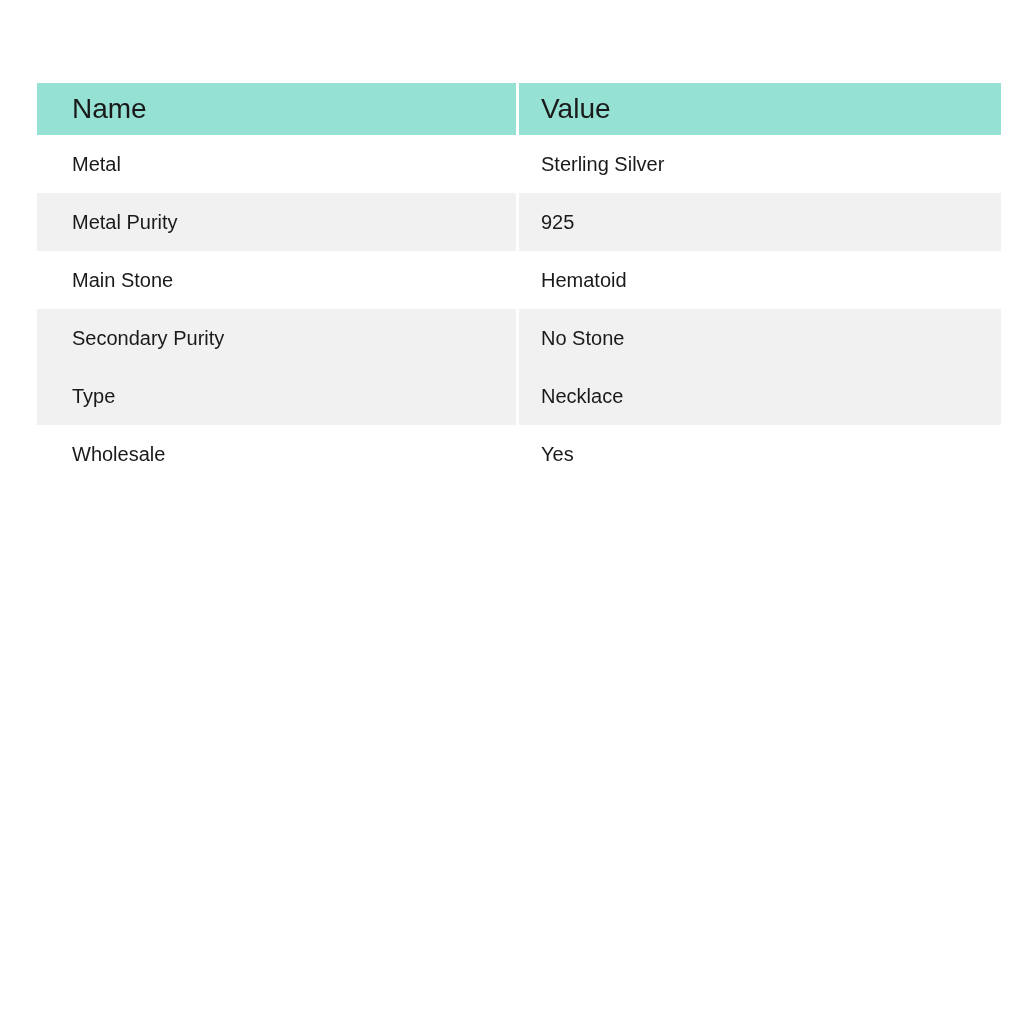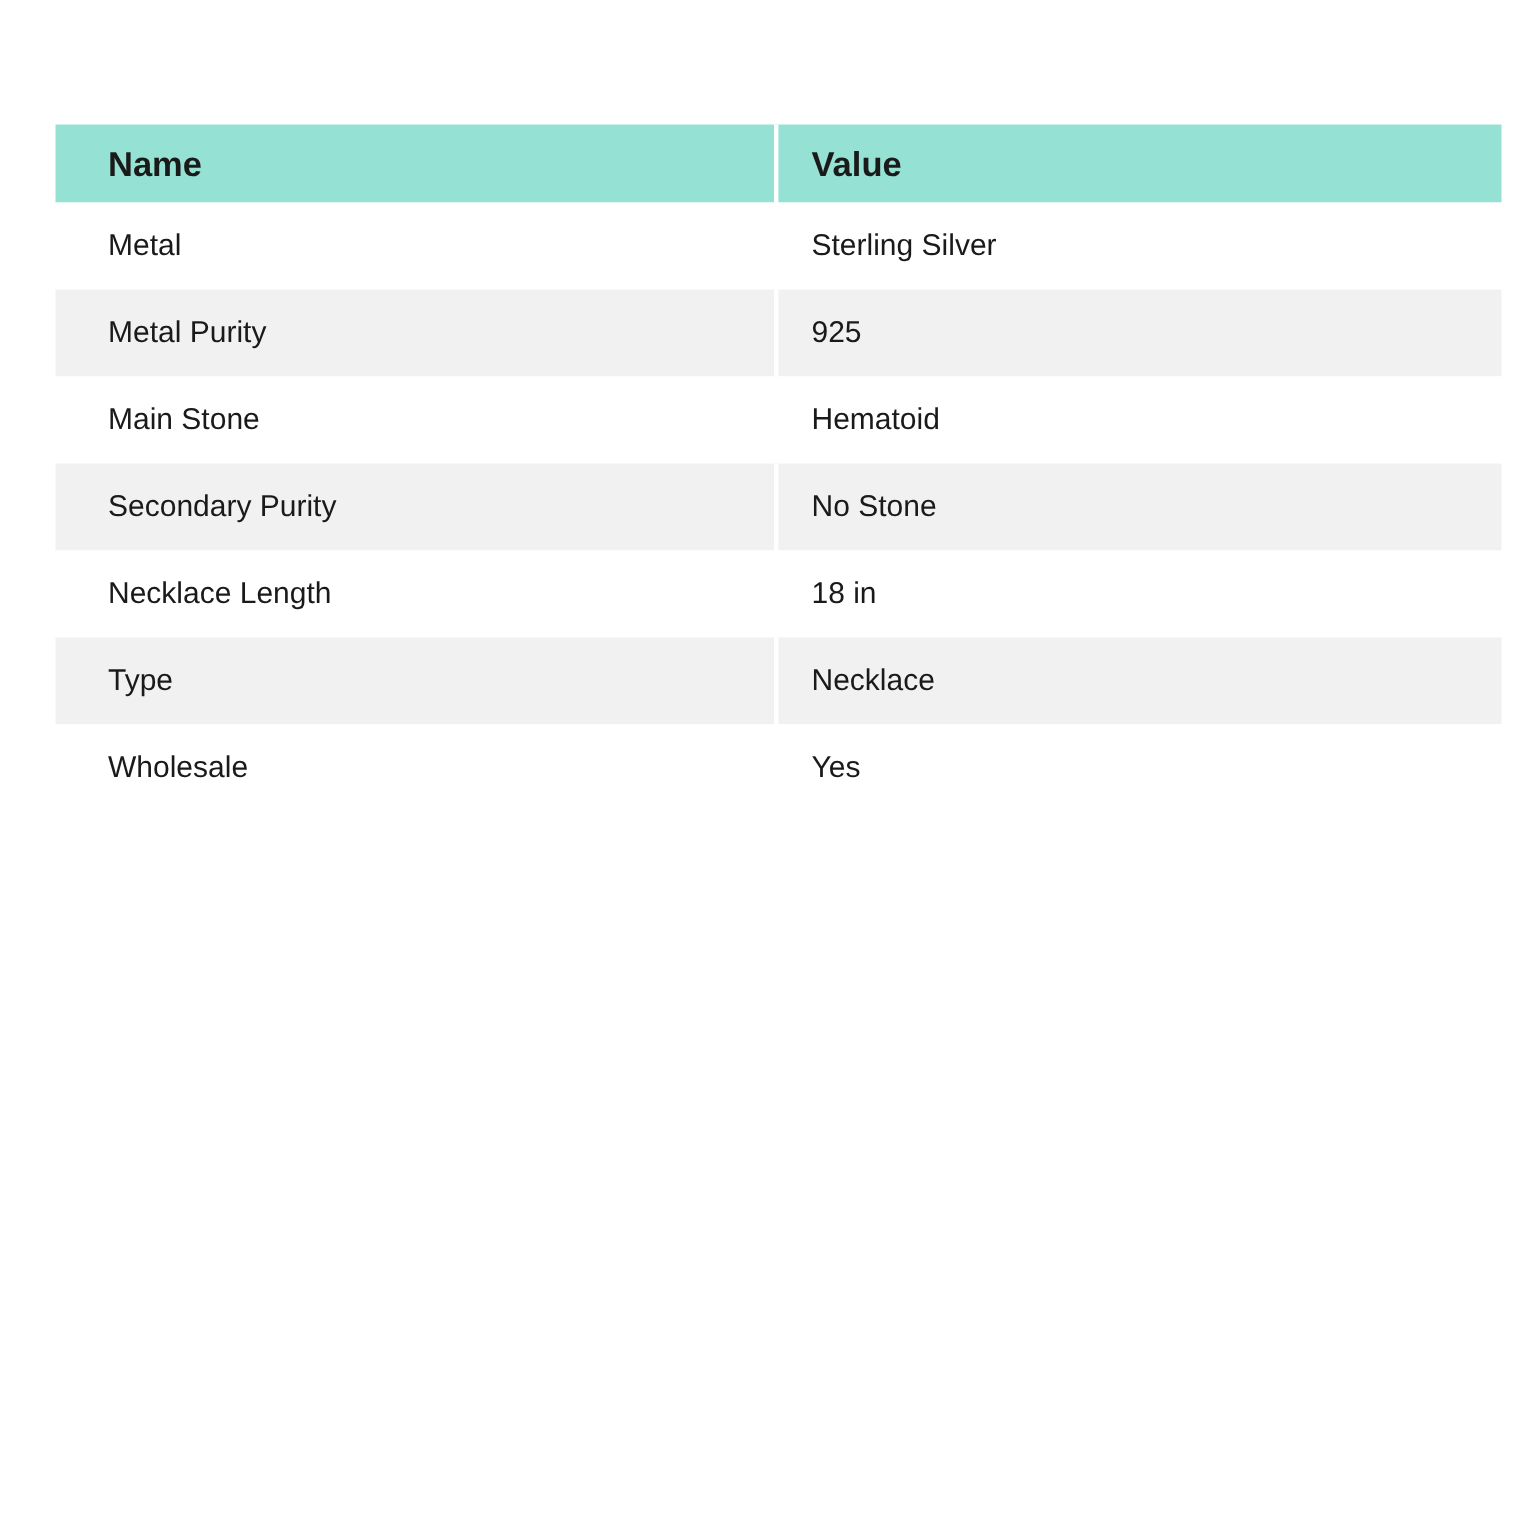--- a/index.html
+++ b/index.html
@@ -44,22 +44,22 @@
   }
   .cell.c1 {
     padding-left: 35px;
     border-right: 3px solid var(--divider);
   }
   .cell.c2 {
     padding-left: 22px;
   }
   .trow.header .cell {
     background: var(--header-bg);
-    font-weight: 700;
-    font-size: 23px;
+    font-weight: 400;
+    font-size: 28px;
   }
   .trow.white .cell { background: var(--row-bg); }
   .trow.gray  .cell { background: var(--alt-row-bg); }
 </style>
 </head>
 <body>
 
 <div class="spec-table">
 
   <div class="trow header">
@@ -80,24 +80,20 @@
   <div class="trow white">
     <div class="cell c1">Main Stone</div>
     <div class="cell c2">Hematoid</div>
   </div>
 
   <div class="trow gray">
     <div class="cell c1">Secondary Purity</div>
     <div class="cell c2">No Stone</div>
   </div>
 
-  <div class="trow white">
-    <div class="cell c1">Necklace Length</div>
-    <div class="cell c2">18 in</div>
-  </div>
 
   <div class="trow gray">
     <div class="cell c1">Type</div>
     <div class="cell c2">Necklace</div>
   </div>
 
   <div class="trow white">
     <div class="cell c1">Wholesale</div>
     <div class="cell c2">Yes</div>
   </div>

